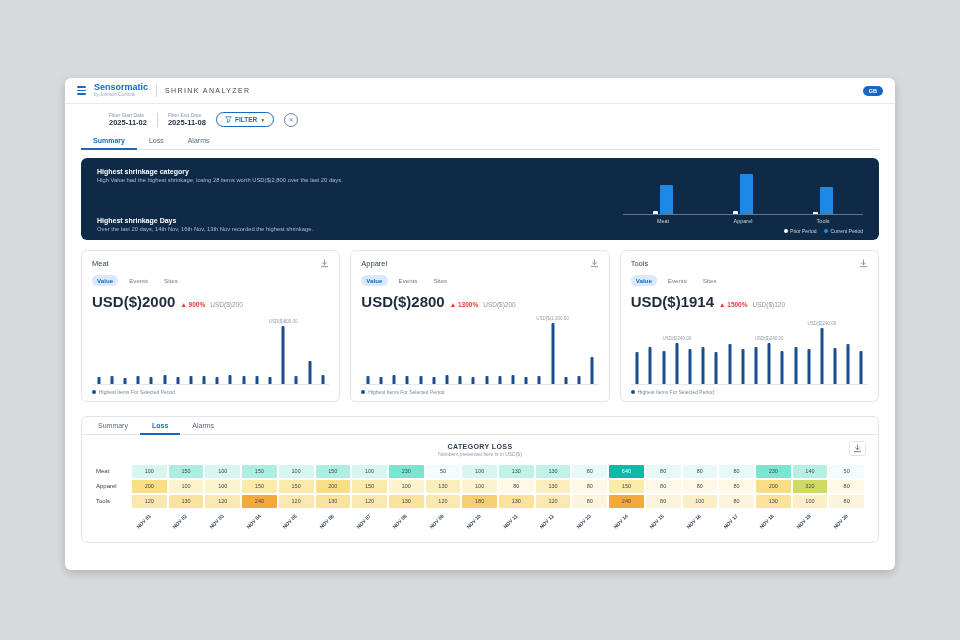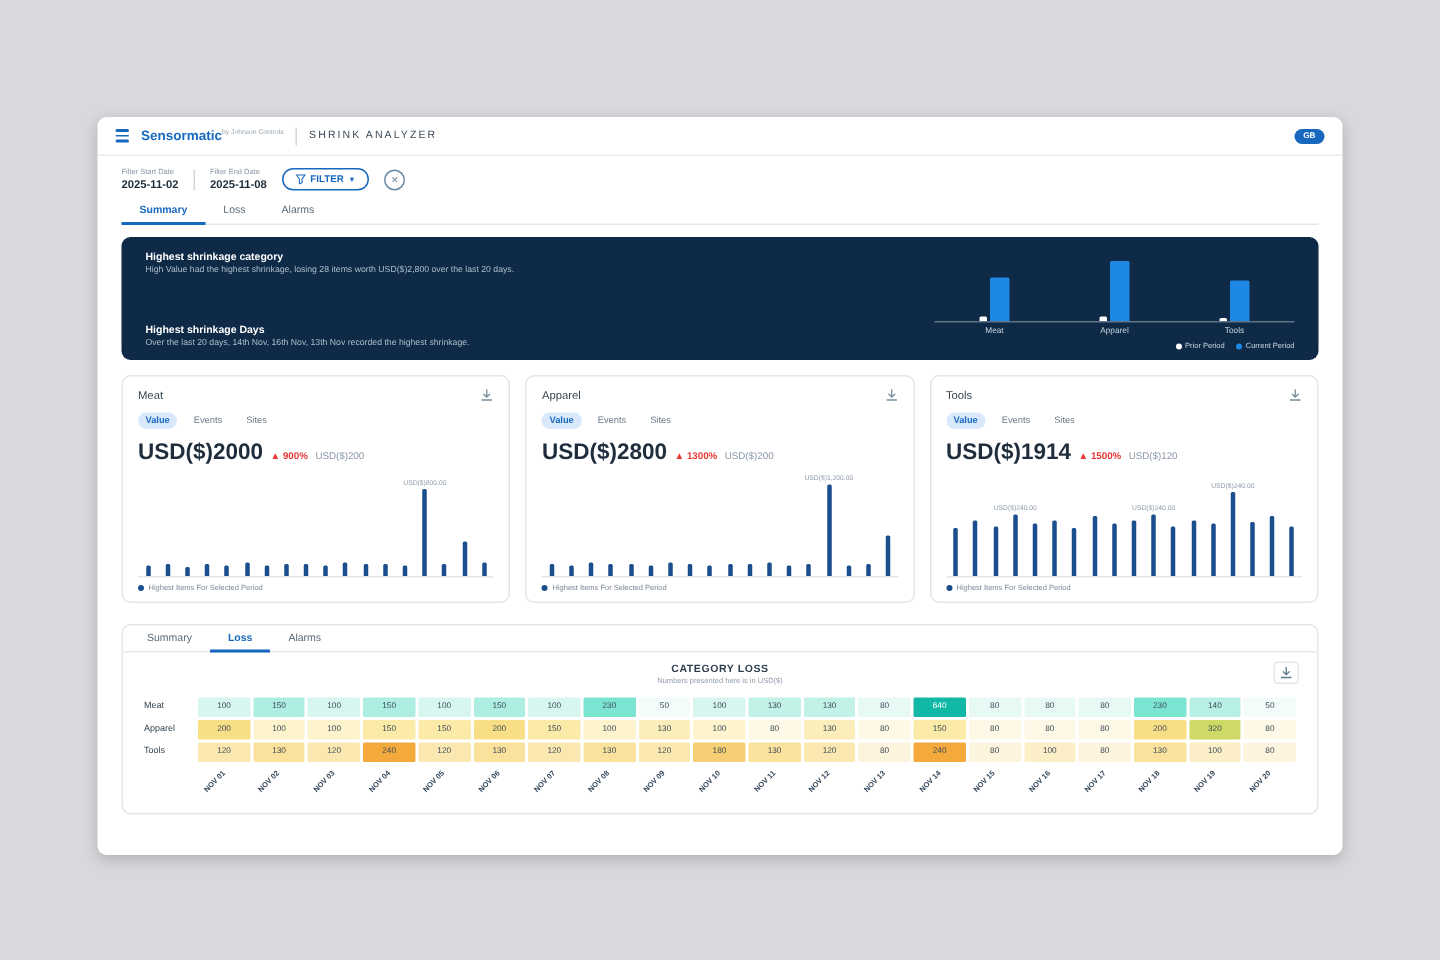--- a/index.html
+++ b/index.html
@@ -5,32 +5,32 @@
   * { margin:0; padding:0; box-sizing:border-box; }
   body { font-family:"Liberation Sans", sans-serif; }
   .canvas { position:relative; width:960px; height:640px; background:#d7d9dc; overflow:hidden; }
   .window { position:absolute; left:65px; top:78px; width:830px; height:492px; background:#ffffff;
             border-radius:6px; box-shadow:0 3px 10px rgba(0,0,0,.18); overflow:hidden; }
 
   
   .topbar { height:26px; display:flex; align-items:center; padding:0 12px; gap:8px; border-bottom:1px solid #e8eaed; }
   .burger { display:flex; flex-direction:column; gap:2px; cursor:pointer; }
   .burger i { display:block; width:9px; height:1.5px; background:#1769c0; border-radius:1px; }
-  .brandwrap { display:flex; line-height:1.1; }
+  .brandwrap { display:flex; flex-direction:column; line-height:1.1; }
   .brand { font-size:9px; font-weight:bold; color:#1769c0; }
   .brand-sub { font-size:4.5px; color:#9aa7b2; }
   .tb-div { width:1px; height:12px; background:#cfd6dd; }
   .appname { font-size:7px; letter-spacing:1.4px; color:#3c4a58; }
   .spacer { flex:1; }
   .badge { background:#1769c0; color:#fff; font-size:5.5px; font-weight:bold; padding:2px 6px; border-radius:7px; cursor:pointer; }
 
   
   .page-header { display:flex; align-items:center; justify-content:space-between; padding:8px 16px 4px; }
   .page-title { font-size:15px; letter-spacing:1.2px; color:#2f3e4e; font-weight:normal; }
-  .filters { display:flex; align-items:center; gap:10px; }
+  .filters { display:flex; align-items:center; gap:10px;margin-left:28px; }
   .date-block { display:flex; flex-direction:column; line-height:1.25; }
   .date-label { font-size:5px; color:#8a97a5; }
   .date-value { font-size:7.5px; font-weight:bold; color:#1f2d3d; }
   .vdiv { width:1px; height:14px; background:#cfd6dd; }
   .filter-btn { display:flex; align-items:center; gap:3px; border:1px solid #1769c0; color:#1769c0;
                 border-radius:10px; padding:3px 8px; font-size:6.5px; font-weight:bold; background:#fff; cursor:pointer; }
   .chev { font-size:5px; }
   .clear-btn { width:14px; height:14px; border:1px solid #6b87a0; border-radius:50%; color:#6b87a0;
                display:flex; align-items:center; justify-content:center; font-size:6px; cursor:pointer; }
 

